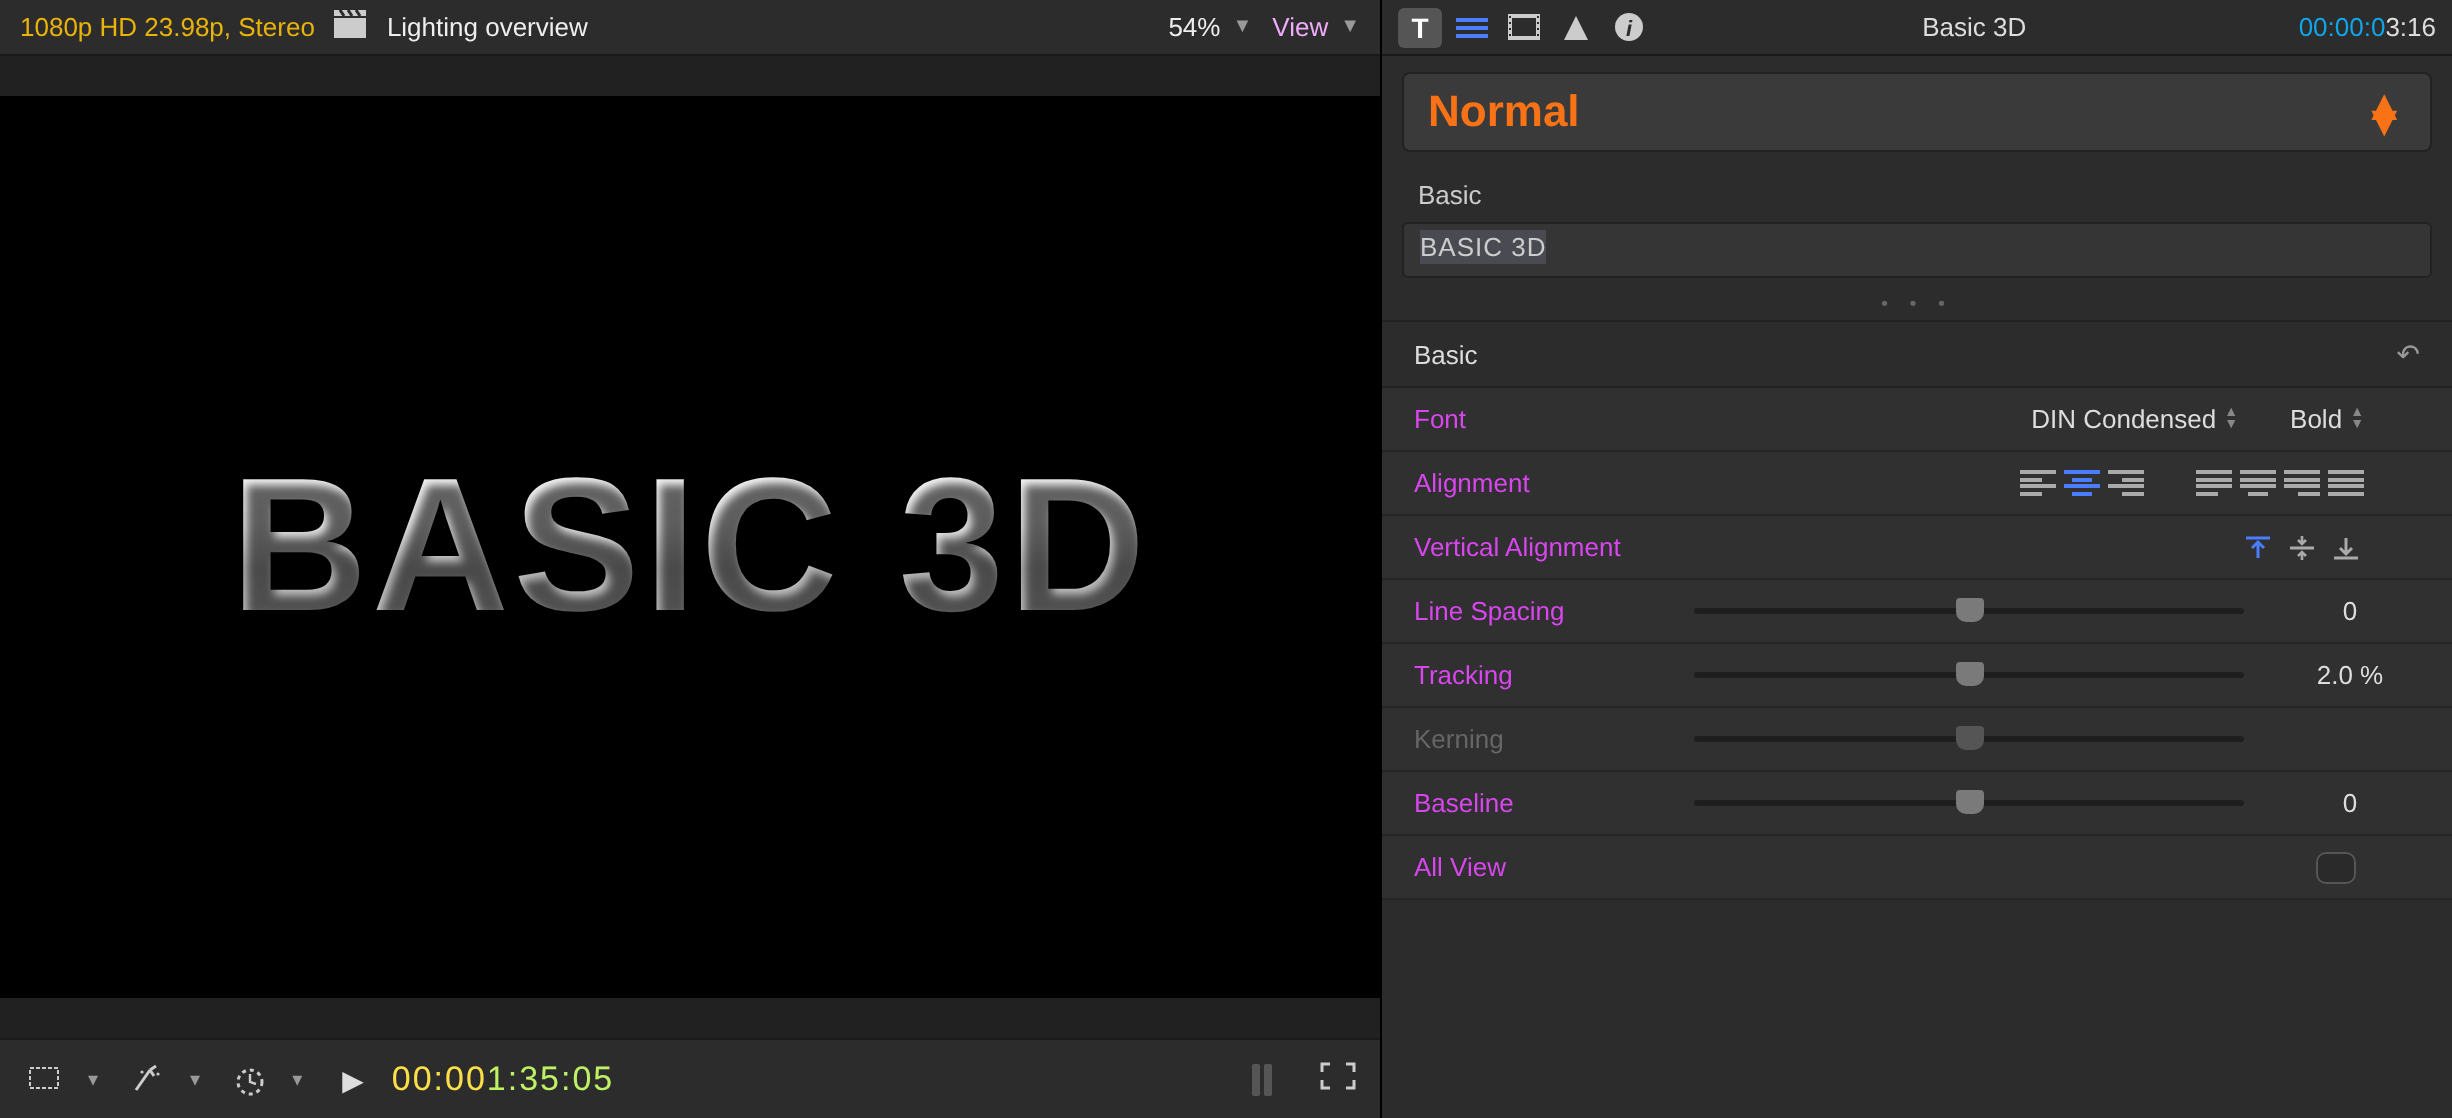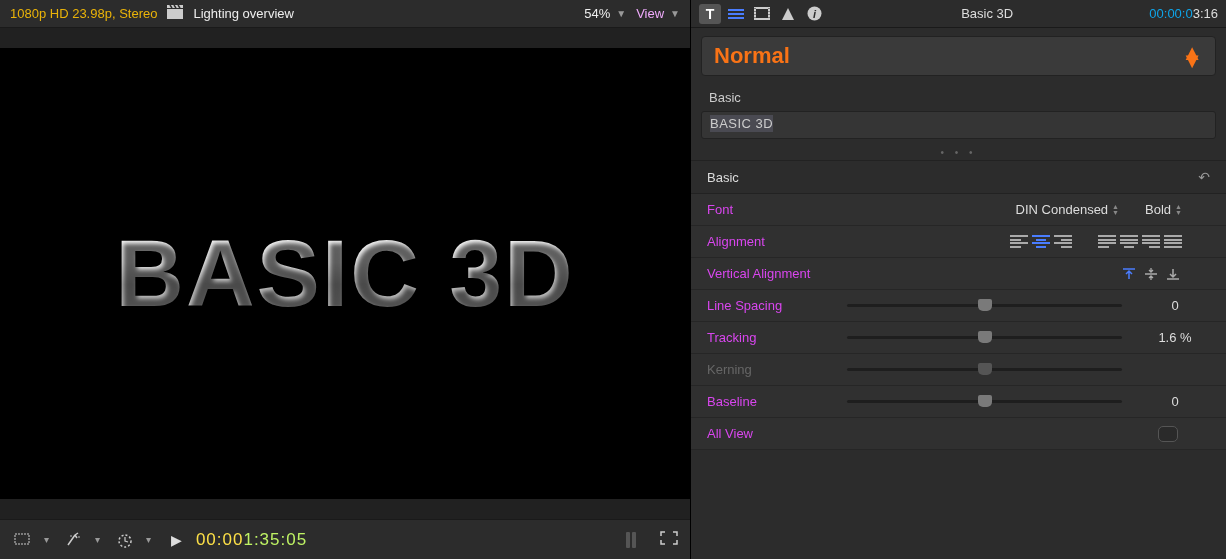--- a/index.html
+++ b/index.html
@@ -330,21 +330,21 @@
   </div>
 
   <div class="param-row">
     <span class="label">Tracking</span>
     <div class="param-controls">
       <div class="slider-wrap">
         <div class="slider-track">
             <div class="slider-thumb" style="left:50%"></div>
           </div>
       </div>
-      <span class="value-box">1.6  %</span>
+      <span class="value-box">2.0  %</span>
     </div>
   </div>
 
   <div class="param-row disabled">
     <span class="label">Kerning</span>
     <div class="param-controls">
       <div class="slider-wrap">
         <div class="slider-track">
             <div class="slider-thumb disabled" style="left:50%"></div>
           </div>

